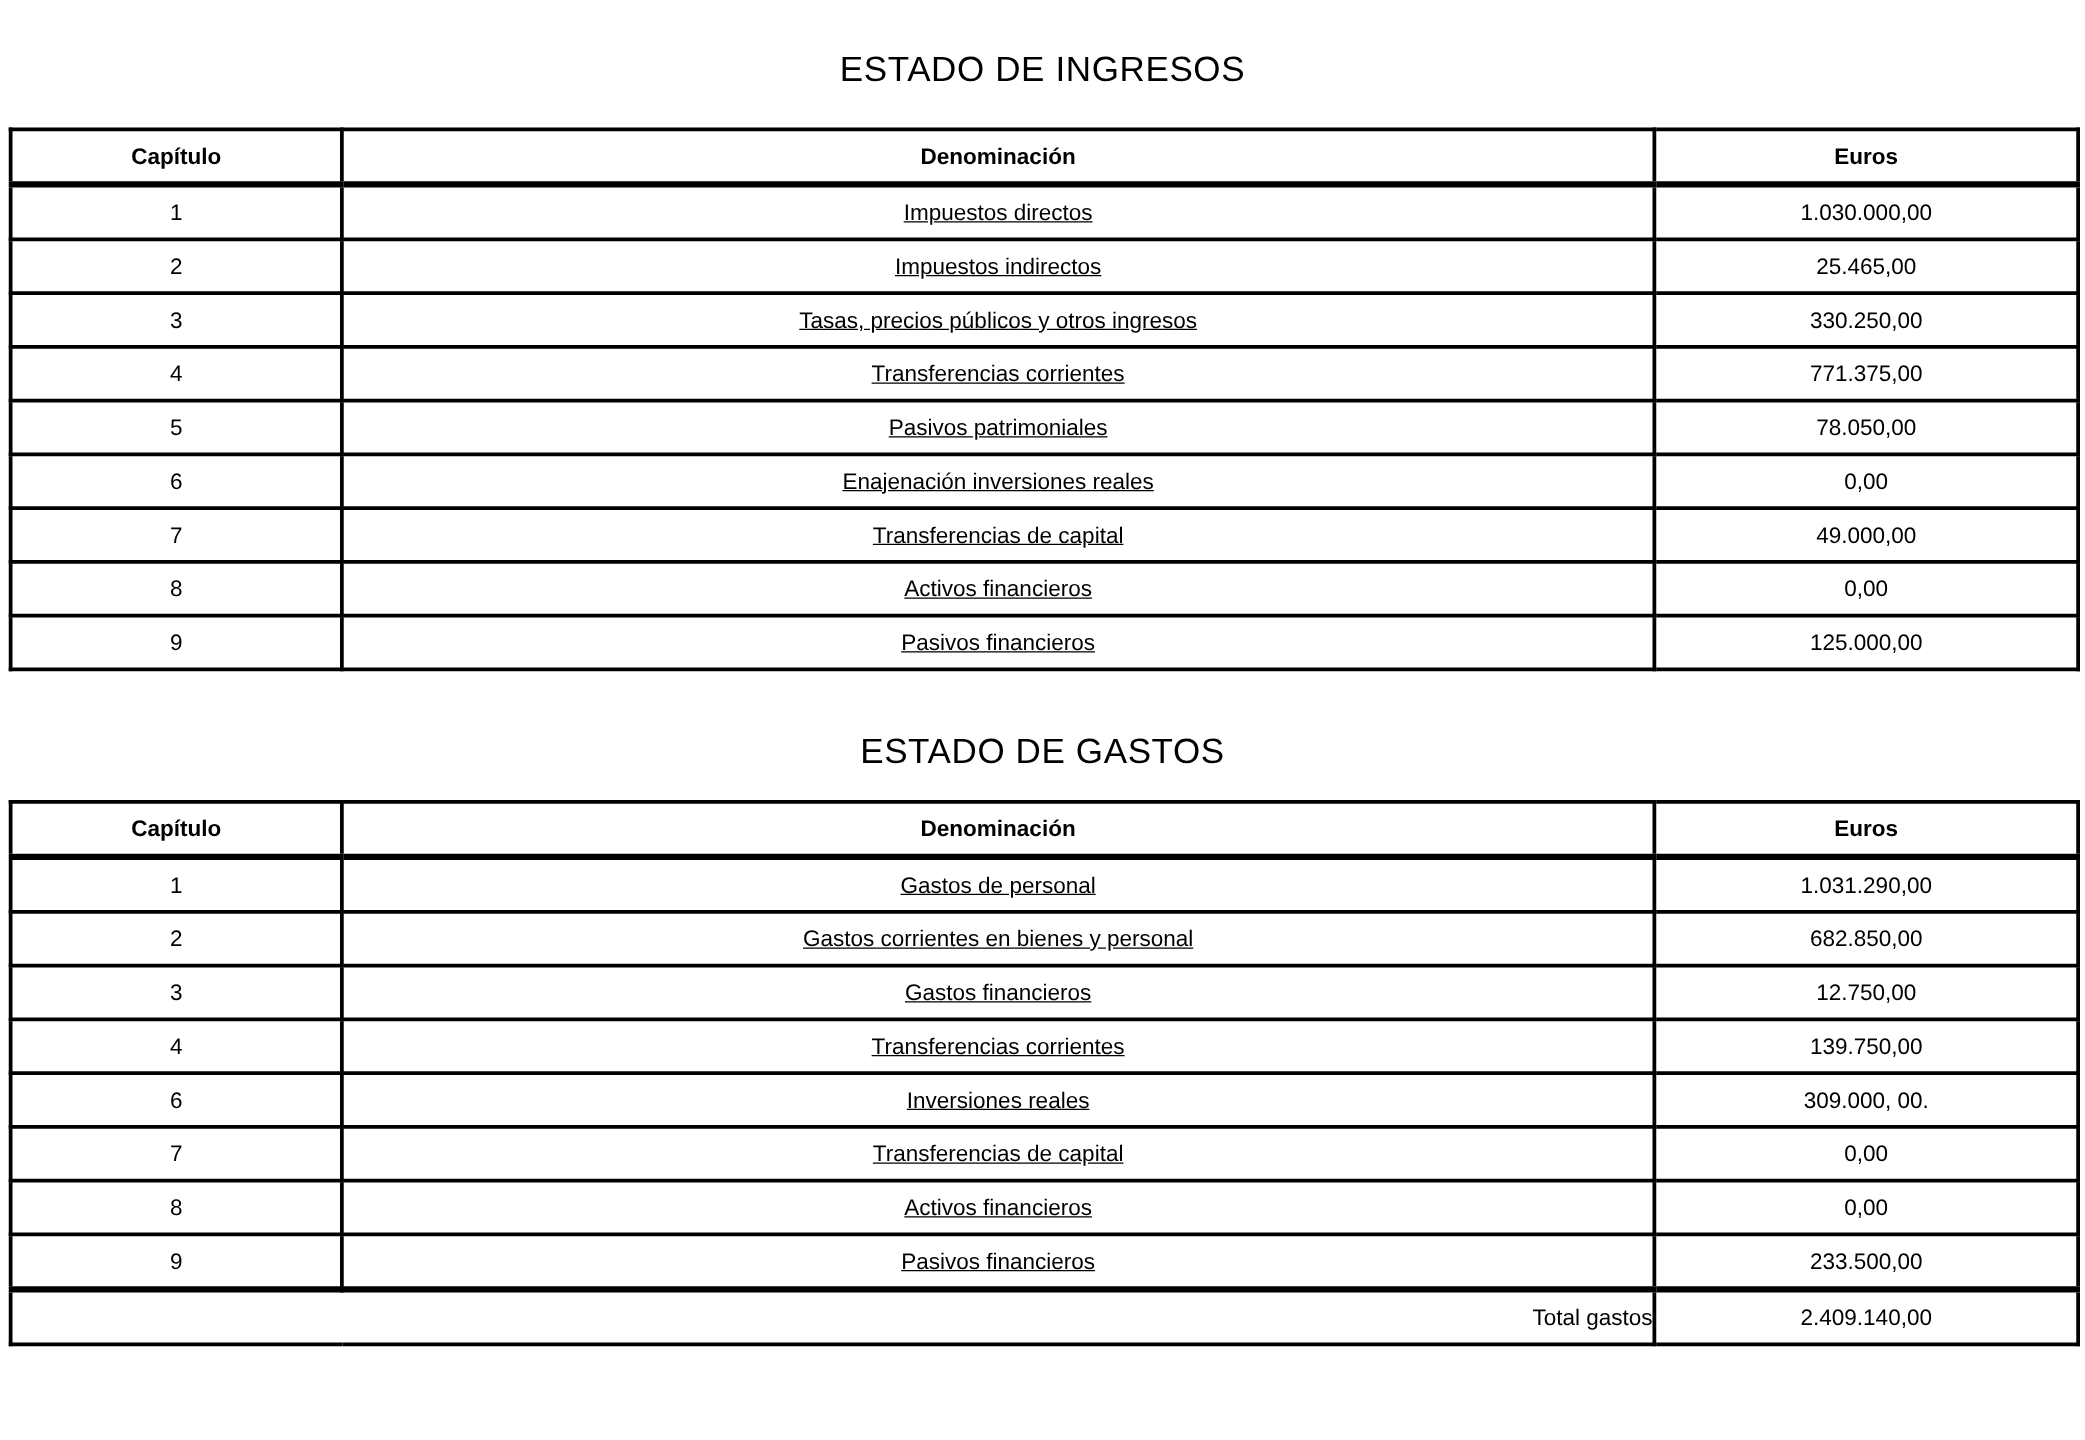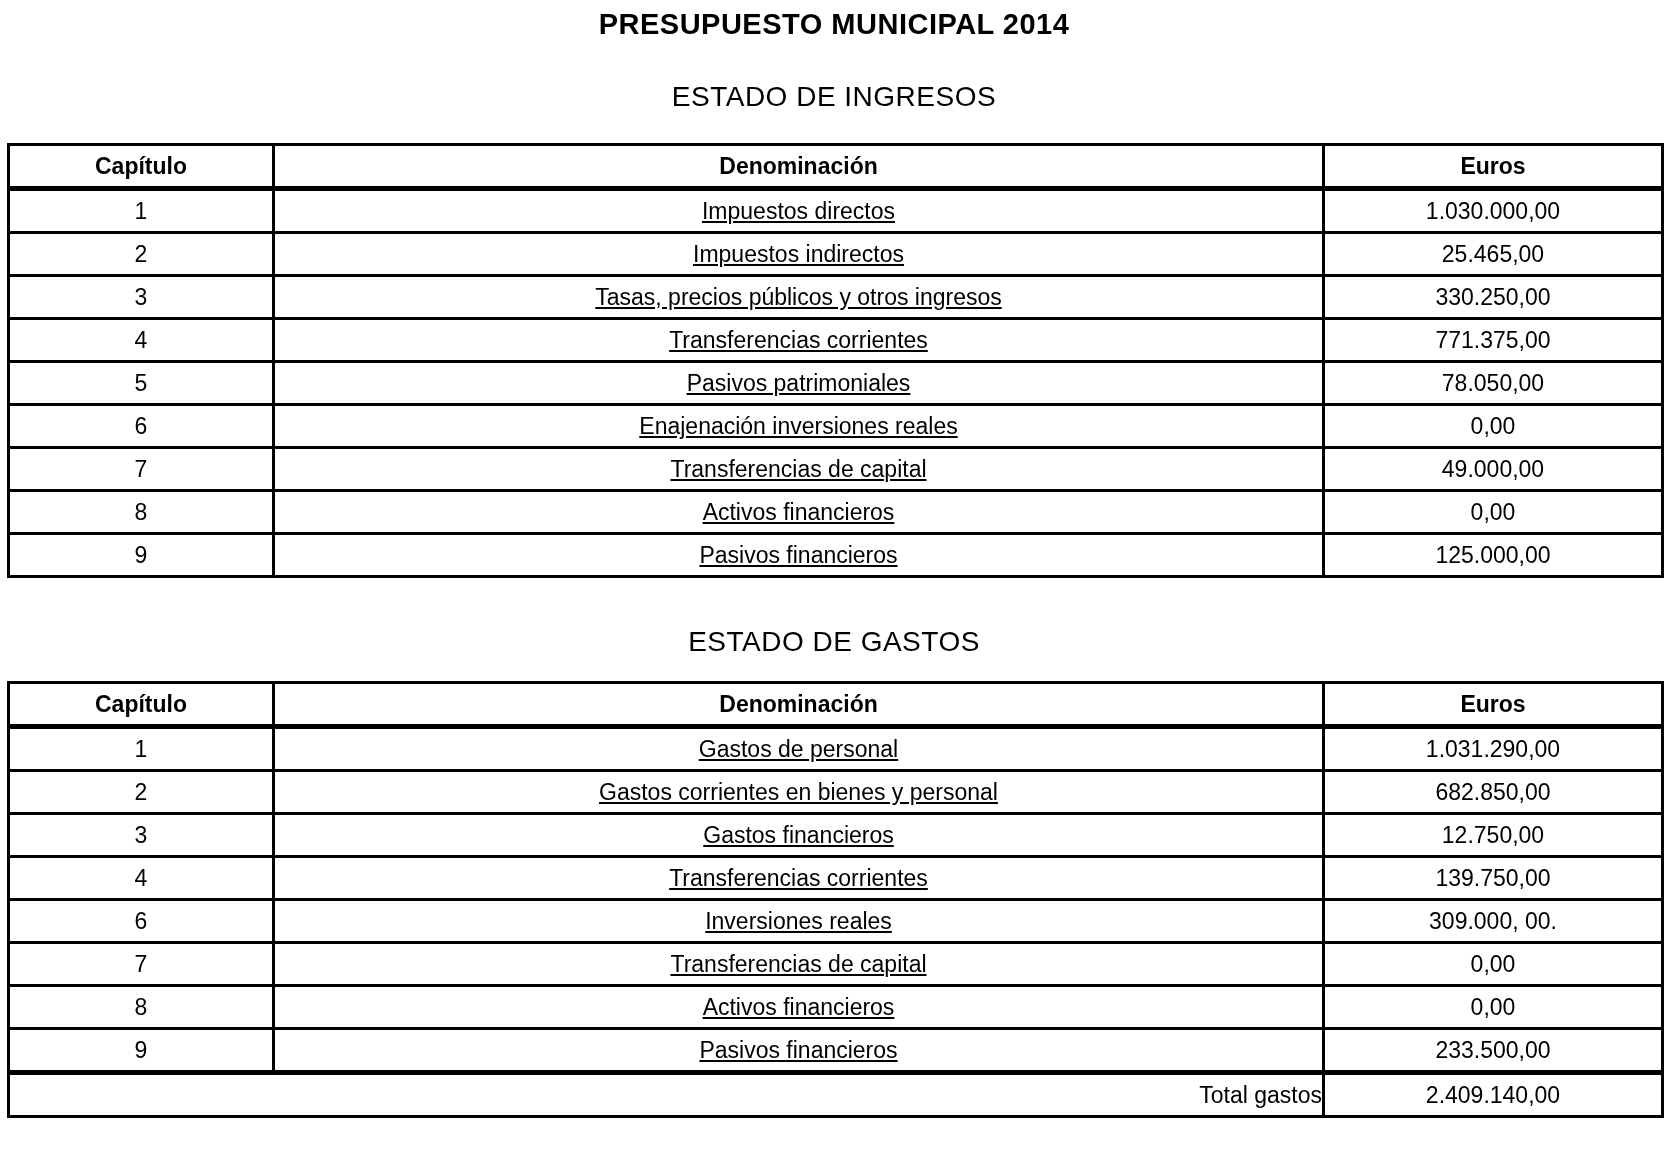--- a/index.html
+++ b/index.html
@@ -31,21 +31,21 @@
   }
   .section-title.ingresos { margin-top: 40px; }
   .section-title.gastos   { margin-top: 48px; text-align: center; }
 
   table.budget {
     border-collapse: collapse;
     table-layout: fixed;
     width: 1654px;
     margin-left: 7px;
     border: 3px solid #000;
-    font-size: 23px;
+    font-size: 18px;
   }
   table.budget.ingresos { margin-top: 30px; }
   table.budget.gastos   { margin-top: 18px; }
 
   table.budget col.c-cap { width: 265px; }
   table.budget col.c-den { width: 1050px; }
   table.budget col.c-eur { width: 339px; }
 
   table.budget th, table.budget td {
     border: 3px solid #000;
@@ -69,21 +69,20 @@
   td.cell-total-label {
     text-align: right;
     padding-right: 215px;
   }
 </style>
 </head>
 <body>
 
 <div class="page">
 
-  <h1 class="doc-title">PRESUPUESTO MUNICIPAL 2014</h1>
 
   <h2 class="section-title ingresos">ESTADO DE INGRESOS</h2>
 
   <table class="budget ingresos">
     <colgroup>
         <col class="c-cap">
         <col class="c-den">
         <col class="c-eur">
       </colgroup>
     <thead>

